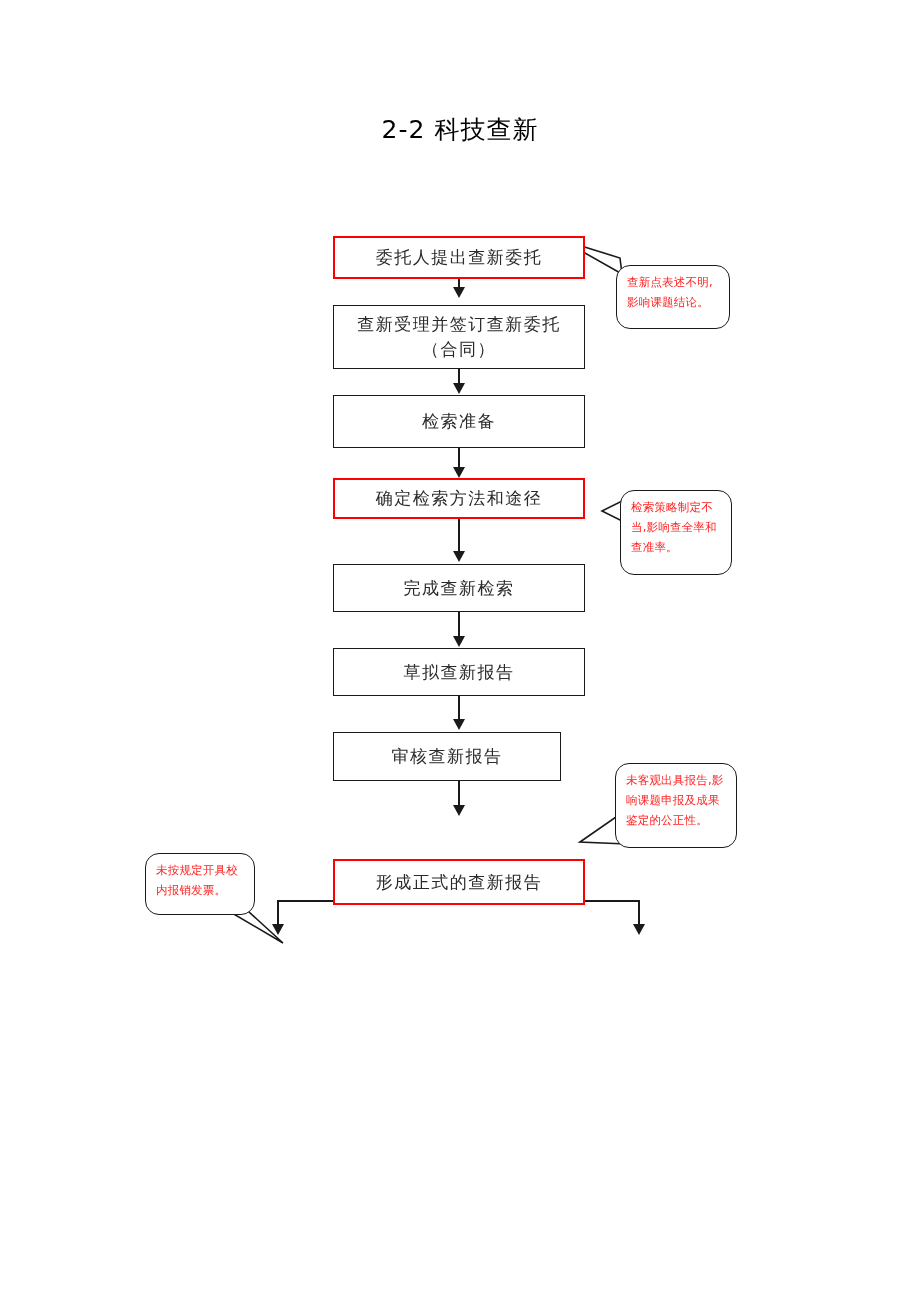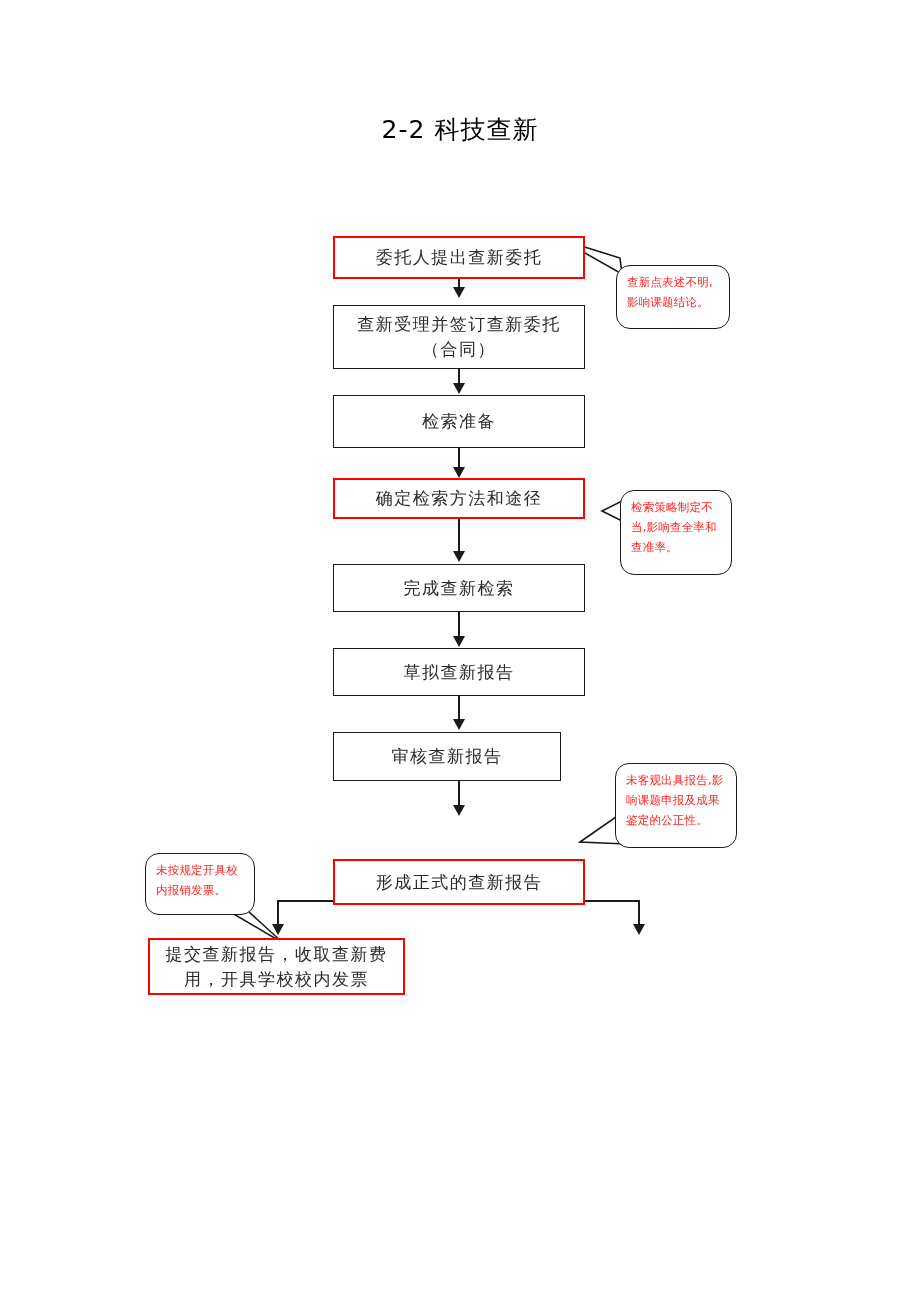--- a/index.html
+++ b/index.html
@@ -184,26 +184,20 @@
   </div>
 
   <div class="node black" style="left:333px; top:732px; width:228px; height:49px;">
     <span class="node-text">审核查新报告</span>
   </div>
 
   <div class="node red" style="left:333px; top:818px; width:252px; height:46px;margin-top:41px;">
     <span class="node-text">形成正式的查新报告</span>
   </div>
 
-  <div class="node red" style="left:148px; top:938px; width:257px; height:57px;">
-    <span class="node-text">
-      <span>提交查新报告，收取查新费</span><br>
-      <span>用，开具学校校内发票</span>
-    </span>
-  </div>
 
 
   <div class="callout" style="left:616px; top:265px; width:114px; height:64px;">
     <div>查新点表述不明,</div>
     <div>影响课题结论。</div>
   </div>
 
   <div class="callout" style="left:620px; top:490px; width:112px; height:85px;">
     <div>检索策略制定不</div>
     <div>当,影响查全率和</div>

